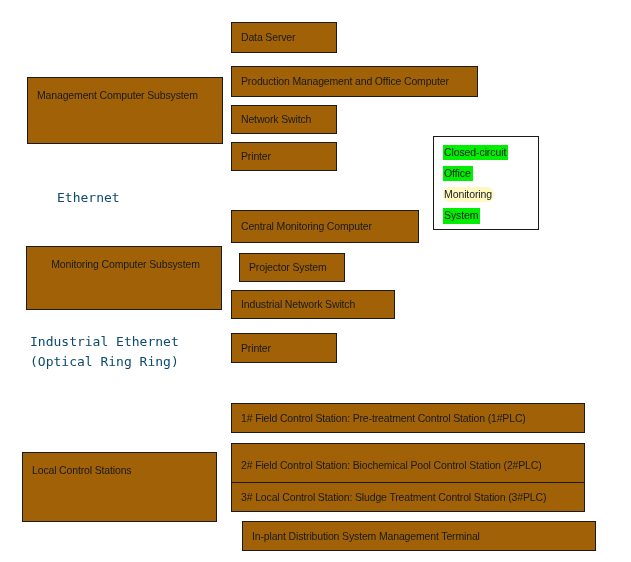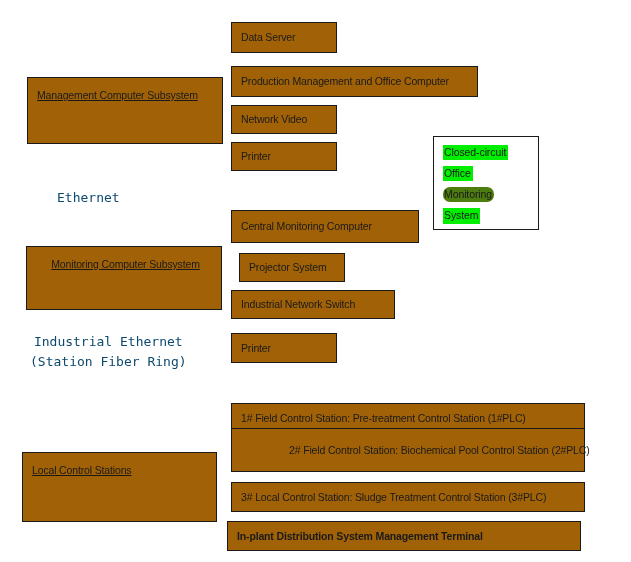--- a/index.html
+++ b/index.html
@@ -33,21 +33,20 @@
     padding-left: 9px;
     padding-right: 6px;
     display: block;
   }
   
   .group-box {
     align-items: flex-start;
   }
   .group-box > .box-label {
     padding-top: 11px;
-    text-decoration: underline;
   }
   
   .net-label {
     position: absolute;
     font-family: "DejaVu Sans Mono", "Liberation Mono", monospace;
     font-size: 13px;
     color: #0c4a6e;
     line-height: 1.5;
     white-space: nowrap;
   }
@@ -82,31 +81,31 @@
 
   <div class="box" style="left:231px; top:22px; width:106px; height:31px;">
     <span class="box-label">Data Server</span>
   </div>
 
   <div class="box" style="left:231px; top:66px; width:247px; height:31px;">
     <span class="box-label">Production Management and Office Computer</span>
   </div>
 
   <div class="box" style="left:231px; top:105px; width:106px; height:29px;">
-    <span class="box-label">Network Video</span>
+    <span class="box-label">Network Switch</span>
   </div>
 
   <div class="box" style="left:231px; top:142px; width:106px; height:29px;">
     <span class="box-label">Printer</span>
   </div>
 
   <div class="cctv-box" style="left:433px; top:136px; width:106px; height:94px;">
     <span class="cctv-line" style="background-color: rgb(0, 238, 0);">Closed-circuit</span>
     <span class="cctv-line" style="background-color: rgb(0, 238, 0);">Office</span>
-    <span class="cctv-line" style="background-color: #4d7c0f; border-radius: 7px;">Monitoring</span>
+    <span class="cctv-line" style="background-color: #fef9c3; border-radius: 7px;">Monitoring</span>
     <span class="cctv-line" style="background-color: rgb(0, 238, 0);">System</span>
   </div>
 
   <div class="net-label" style="left:57px; top:188px;">
     <span>Ethernet</span>
   </div>
 
   <div class="box group-box" style="left:26px; top:246px; width:196px; height:64px;justify-content:center;">
     <span class="box-label">Monitoring Computer Subsystem</span>
   </div>
@@ -122,36 +121,36 @@
   <div class="box" style="left:231px; top:290px; width:164px; height:29px;text-align:center;">
     <span class="box-label">Industrial Network Switch</span>
   </div>
 
   <div class="box" style="left:231px; top:333px; width:106px; height:30px;">
     <span class="box-label">Printer</span>
   </div>
 
   <div class="net-label" style="left:30px; top:332px; text-align:center;">
     <div style="text-align:center;">Industrial Ethernet</div>
-    <div style="text-align:center;">(Station Fiber Ring)</div>
+    <div style="text-align:center;">(Optical Ring Ring)</div>
   </div>
 
   <div class="box group-box" style="left:22px; top:452px; width:195px; height:70px;">
     <span class="box-label">Local Control Stations</span>
   </div>
 
   <div class="box" style="left:231px; top:403px; width:354px; height:30px;">
     <span class="box-label">1# Field Control Station: Pre-treatment Control Station (1#PLC)</span>
   </div>
 
-  <div class="box" style="left:231px; top:428px; width:354px; height:44px;padding-left:48px;">
+  <div class="box" style="left:231px; top:443px; width:354px; height:44px;">
     <span class="box-label">2# Field Control Station: Biochemical Pool Control Station (2#PLC)</span>
   </div>
 
   <div class="box" style="left:231px; top:482px; width:354px; height:30px;">
     <span class="box-label">3# Local Control Station: Sludge Treatment Control Station (3#PLC)</span>
   </div>
 
-  <div class="box" style="left:227px; top:521px; width:354px; height:30px;font-weight:bold;">
+  <div class="box" style="left:242px; top:521px; width:354px; height:30px;">
     <span class="box-label">In-plant Distribution System Management Terminal</span>
   </div>
 
 </div>
 
 </body></html>

